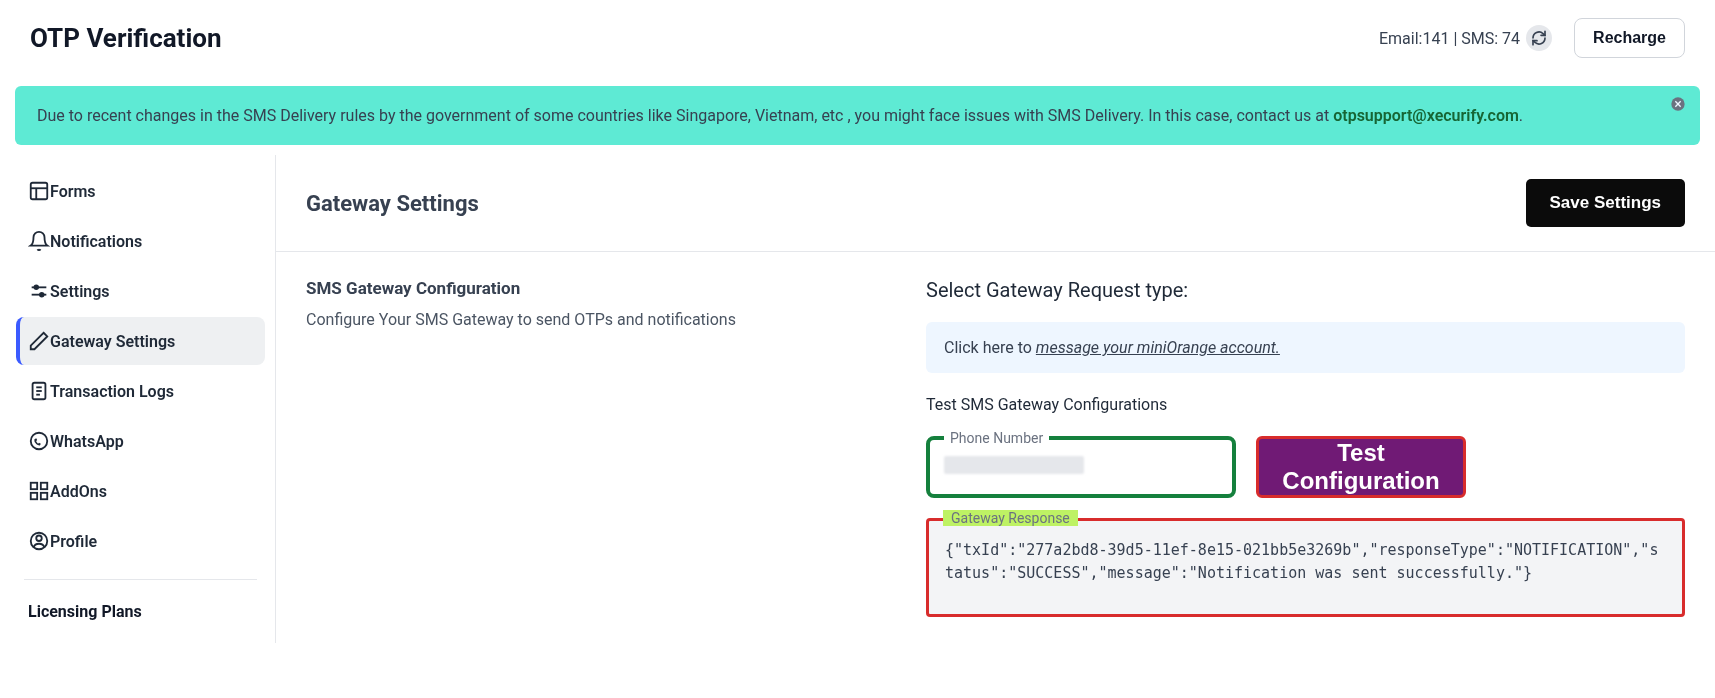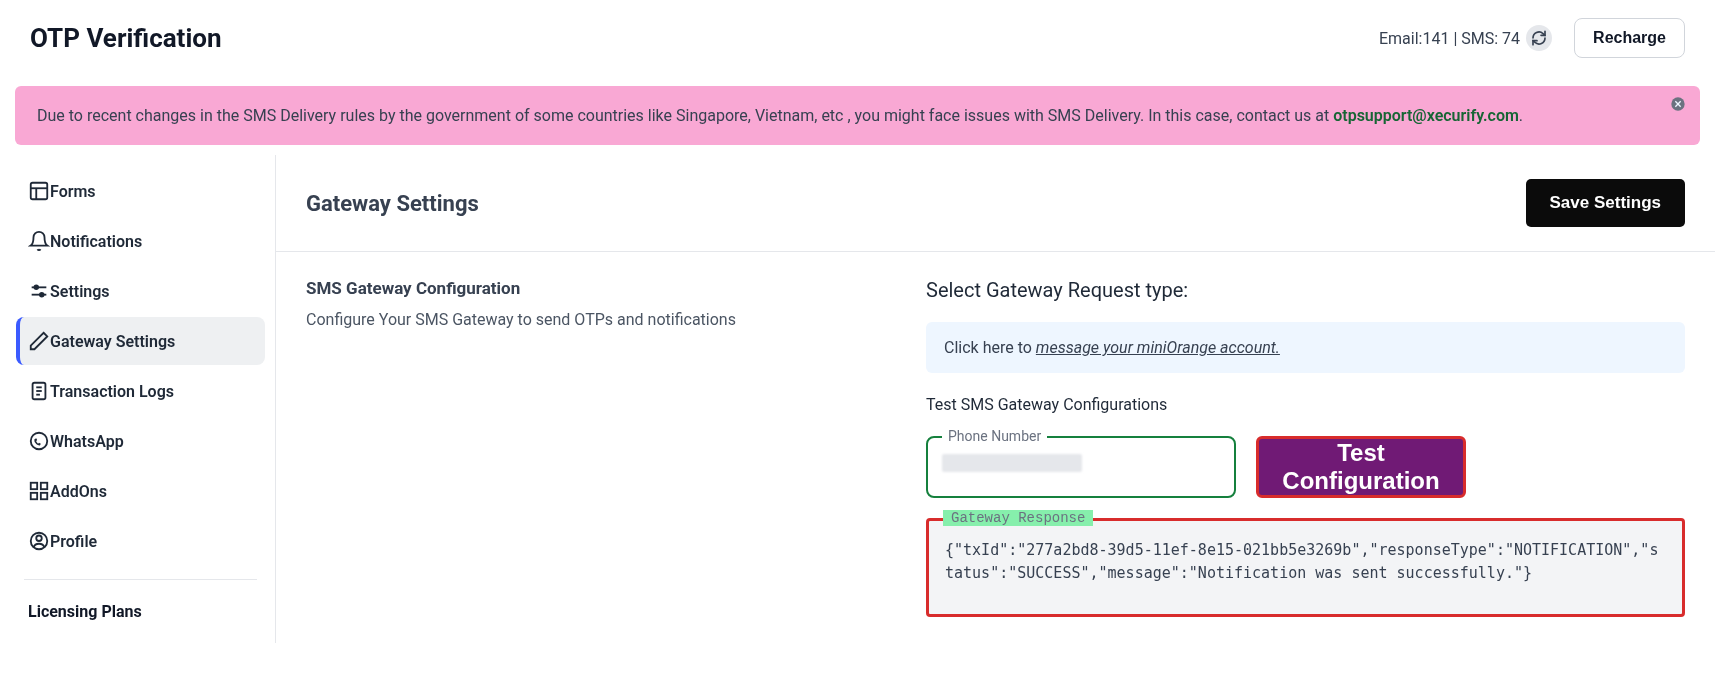--- a/index.html
+++ b/index.html
@@ -3,21 +3,21 @@
 <meta charset="utf-8">
 <style>
   * { box-sizing: border-box; margin: 0; padding: 0; }
   body { font-family: -apple-system, BlinkMacSystemFont, "Segoe UI", Roboto, Arial, sans-serif; background: #fff; color: #1f2937; width: 1715px; }
   .header { display: flex; align-items: center; padding: 18px 30px 18px 30px; }
   .header-title { font-size: 26px; font-weight: 700; color: #111827; }
   .header-spacer { flex: 1; }
   .header-stats { font-size: 16px; color: #374151; margin-right: 8px; display:flex; align-items:center;}
   .refresh-btn { width: 26px; height: 26px; border-radius: 50%; background: #e5e7eb; display: inline-flex; align-items: center; justify-content: center; margin-left: 6px; cursor:pointer;}
   .recharge-btn { margin-left: 14px; padding: 10px 18px; border: 1px solid #d1d5db; border-radius: 8px; background: #fff; font-size: 16px; font-weight: 600; color: #111827; cursor:pointer;}
-  .banner { background: #f9a8d4; margin: 10px 15px 10px 15px; padding: 18px 22px; border-radius: 6px; font-size: 16px; color: #374151; position: relative; line-height: 1.45;}
+  .banner { background: #5eead4; margin: 10px 15px 10px 15px; padding: 18px 22px; border-radius: 6px; font-size: 16px; color: #374151; position: relative; line-height: 1.45;}
   .banner a { color: #166534; font-weight: 600; text-decoration: none; }
   .banner-close { position: absolute; right: 14px; top: 10px; color: #6b7280; cursor:pointer;}
   .layout { display: flex; }
   .sidebar { width: 275px; padding: 12px 10px 12px 16px; }
   .side-item { display: flex; align-items: center; padding: 13px 12px; font-size: 16px; font-weight: 600; color: #1f2937; border-radius: 8px; cursor:pointer; margin-bottom: 2px;}
   .side-item.active { background: #eef0f2; border-left: 4px solid #3b5bff; padding-left: 8px;}
   .side-icon { width: 22px; height: 22px; flex-shrink: 0; color:#1f2937; }
   .side-sep { border: none; border-top: 1px solid #e5e7eb; margin: 14px 8px; }
   .licensing { padding: 8px 12px; font-size: 16px; font-weight: 700; color: #111827; }
   .content { flex: 1; border-left: 1px solid #e5e7eb; padding: 0; }
@@ -29,21 +29,21 @@
   .left-col h3 { font-size: 17px; font-weight: 700; color: #374151; margin-bottom: 12px;}
   .left-col p { font-size: 16px; color: #4b5563; }
   .right-col { flex: 1; }
   .row { display: flex; align-items: center; margin-bottom: 20px; gap: 40px;}
   .row-label { font-size: 20px; color: #1f2937; }
   .select { flex: 1; max-width: 320px; border: 1px solid #d1d5db; border-radius: 6px; padding: 10px 14px; font-size: 16px; display:flex; align-items:center; justify-content:space-between; background:#fff; cursor:pointer;}
   .recharge-note { background: #eef6ff; padding: 16px 18px; border-radius: 6px; font-size: 16px; color: #374151; margin-bottom: 22px;}
   .recharge-note a { color: #374151; text-decoration: underline; font-style: italic;}
   .test-title { font-size: 16px; color: #1f2937; margin-bottom: 22px;}
   .phone-row { display: flex; gap: 20px; align-items: stretch; margin-bottom: 20px;}
-  .phone-fieldset { flex: 0 0 310px; border: 2px solid #15803d; border-radius: 8px; padding: 16px 14px 14px 14px; position: relative;}
+  .phone-fieldset { flex: 0 0 310px; border: 4px solid #15803d; border-radius: 8px; padding: 16px 14px 14px 14px; position: relative;}
   .phone-blur { width: 140px; height: 18px; background: #e5e7eb; filter: blur(1px); border-radius:2px;}
   .test-btn { flex: 0 0 210px; border: 3px solid #d82c2c; border-radius: 6px; background: #701a75; color: #fff; font-size: 24px; font-weight: 700; cursor:pointer;}
   .resp-fieldset { border: 3px solid #d82c2c; border-radius: 4px; padding: 18px 16px 30px 16px; position: relative; background:#f3f4f6; }
   .resp-text { font-family: ui-monospace, "SF Mono", Menlo, Consolas, monospace; font-size: 15px; color: #374151; word-break: break-all; line-height:1.5;}
   svg { display:block; }
 </style>
 </head>
 <body>
 
 <div class="header">
@@ -180,19 +180,19 @@
         </div>
         <div class="test-title">Test SMS Gateway Configurations</div>
         <div class="phone-row">
           <div class="phone-fieldset">
             <span class="legend" style="position:absolute;top:-10px;left:14px;background:#fff;padding:0 6px;font-size:14px;color:#6b7280;">Phone Number</span>
             <div class="phone-blur"></div>
           </div>
           <button class="test-btn">Test Configuration</button>
         </div>
         <div class="resp-fieldset">
-          <span class="legend" style="position:absolute;top:-11px;left:14px;background:#86efac;padding:0 8px;font-size:14px;color:#6b7280;font-family:Liberation Mono, monospace;">Gateway Response</span>
+          <span class="legend" style="position:absolute;top:-11px;left:14px;background:#bef264;padding:0 8px;font-size:14px;color:#6b7280;">Gateway Response</span>
           <div class="resp-text">{"txId":"277a2bd8-39d5-11ef-8e15-021bb5e3269b","responseType":"NOTIFICATION","status":"SUCCESS","message":"Notification was sent successfully."}</div>
         </div>
       </div>
     </div>
   </div>
 </div>
 
 </body></html>

